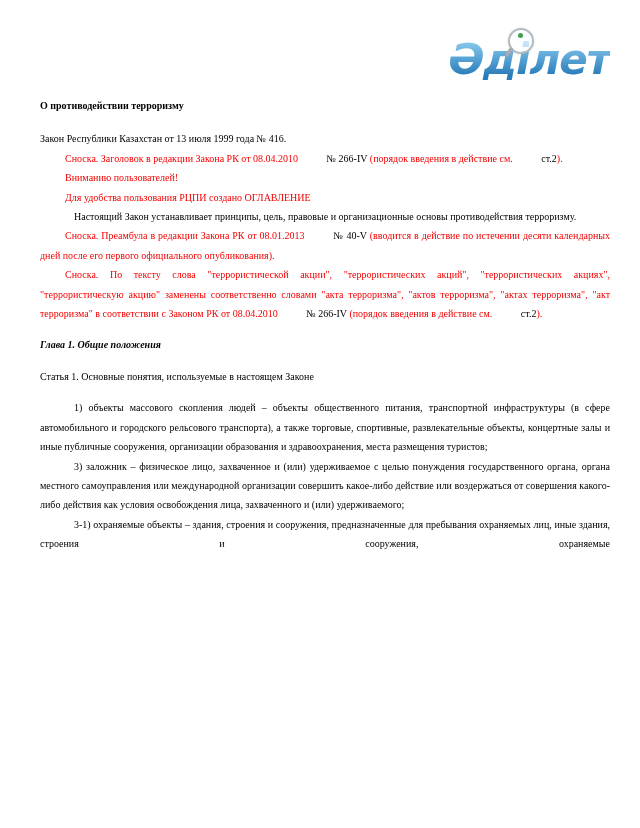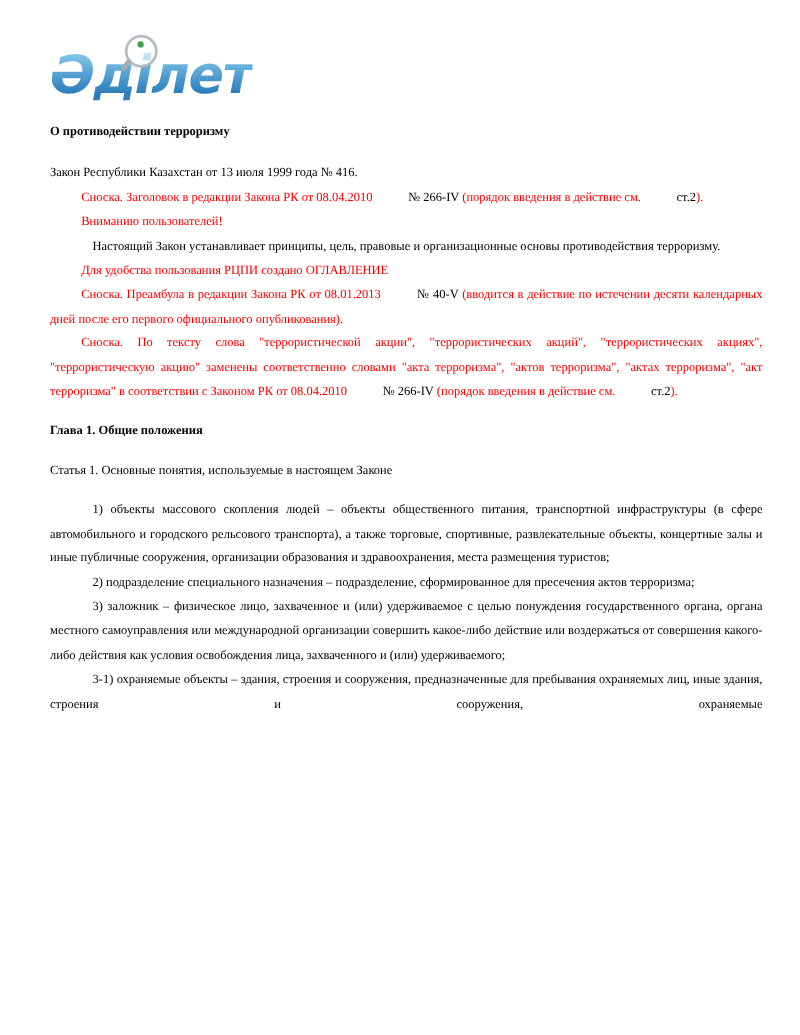--- a/index.html
+++ b/index.html
@@ -25,20 +25,21 @@
   .logo {
     height: 54px;
     margin-bottom: 4px;
     font-family: "DejaVu Sans", sans-serif;
     font-style: italic;
     font-weight: bold;
     font-size: 42px;
     line-height: 48px;
     letter-spacing: -1px;
     white-space: nowrap;
+    text-align: right;
   }
   .lg {
     color: var(--lg-bottom, #2a7cba);
   }
   @supports ((-webkit-background-clip: text) or (background-clip: text)) {
     .lg {
       background: linear-gradient(180deg, var(--lg-top, #8fd0f2) 8%, var(--lg-bottom, #2a7cba) 82%);
       -webkit-background-clip: text;
       background-clip: text;
       color: transparent;
@@ -91,44 +92,43 @@
   .run-red   { color: var(--red, #f40000); }
   .run-black { color: var(--black, #000000); }
   .law-link  { color: var(--black, #000000); text-decoration: none; cursor: pointer; padding-left: 26px; }
 
   .b-title    { font-weight: bold; font-size: 14.5px; text-align: left; margin: 6px 0 14px 0 !important; }
   .b-plain    { text-align: left; }
   .b-note     { text-indent: 25px; }
   .b-noteline { text-indent: 25px; text-align: center; }
   .b-body     { text-indent: 34px; }
   .b-bodyline { text-indent: 25px; text-align: left !important; }
-  .b-heading  { font-weight: bold; text-align: center; margin-top: 12px !important; }
+  .b-heading  { font-weight: bold; text-align: center; margin-top: 12px !important; font-style: italic; }
   .b-heading2 { font-weight: normal; text-align: left !important; margin-top: 12px !important; margin-bottom: 12px !important; }
   .b-cut      { text-align-last: justify; }
 </style>
 </head>
 <body>
 
 <div class="page">
 
   <div class="logo"><span class="lg">Әд</span><span class="iwrap"><span class="lg">і</span><span class="mag">
           <span class="mag-dot"></span>
           <span class="mag-handle"></span>
         </span></span><span class="lg">лет</span></div>
 
   <div class="doc">
       <p class="blk b-title"><span class="run-black">О противодействии терроризму</span></p>
       <p class="blk b-plain"><span class="run-black">Закон Республики Казахстан от 13 июля 1999 года № 416.</span></p>
       <p class="blk b-note"><span class="run-red">Сноска. Заголовок в редакции Закона РК от 08.04.2010 </span><span class="run-black law-link">№ 266-IV</span><span class="run-red"> (порядок введения в действие см. </span><span class="run-black law-link">ст.2</span><span class="run-red">).</span></p>
       <p class="blk b-noteline"><span class="run-red">Вниманию пользователей!</span></p>
+      <p class="blk b-noteline"><span class="run-red">Для удобства пользования РЦПИ создано ОГЛАВЛЕНИЕ</span></p>
       <p class="blk b-body"><span class="run-black">Настоящий Закон устанавливает принципы, цель, правовые и организационные основы противодействия терроризму.</span></p>
-      <p class="blk b-noteline"><span class="run-red">Для удобства пользования РЦПИ создано ОГЛАВЛЕНИЕ</span></p>
       <p class="blk b-note"><span class="run-red">Сноска. Преамбула в редакции Закона РК от 08.01.2013 </span><span class="run-black law-link">№ 40-V</span><span class="run-red"> (вводится в действие по истечении десяти календарных дней после его первого официального опубликования).</span></p>
       <p class="blk b-note"><span class="run-red">Сноска. По тексту слова "террористической акции", "террористических акций", "террористических акциях", "террористическую акцию" заменены соответственно словами "акта терроризма", "актов терроризма", "актах терроризма", "акт терроризма" в соответствии с Законом РК от 08.04.2010 </span><span class="run-black law-link">№ 266-IV</span><span class="run-red"> (порядок введения в действие см. </span><span class="run-black law-link">ст.2</span><span class="run-red">).</span></p>
       <p class="blk b-heading"><span class="run-black">Глава 1. Общие положения</span></p>
       <p class="blk b-heading2"><span class="run-black">Статья 1. Основные понятия, используемые в настоящем Законе</span></p>
       <p class="blk b-body"><span class="run-black">1) объекты массового скопления людей – объекты общественного питания, транспортной инфраструктуры (в сфере автомобильного и городского рельсового транспорта), а также торговые, спортивные, развлекательные объекты, концертные залы и иные публичные сооружения, организации образования и здравоохранения, места размещения туристов;</span></p>
-      <p class="blk b-body"><span class="run-black">2) подразделение специального назначения – подразделение, сформированное для пресечения актов терроризма;</span></p>
       <p class="blk b-body"><span class="run-black">3) заложник – физическое лицо, захваченное и (или) удерживаемое с целью понуждения государственного органа, органа местного самоуправления или международной организации совершить какое-либо действие или воздержаться от совершения какого-либо действия как условия освобождения лица, захваченного и (или) удерживаемого;</span></p>
       <p class="blk b-body b-cut"><span class="run-black">3-1) охраняемые объекты – здания, строения и сооружения, предназначенные для пребывания охраняемых лиц, иные здания, строения и сооружения, охраняемые</span></p>
     </div>
 
 </div>
 
 </body></html>

